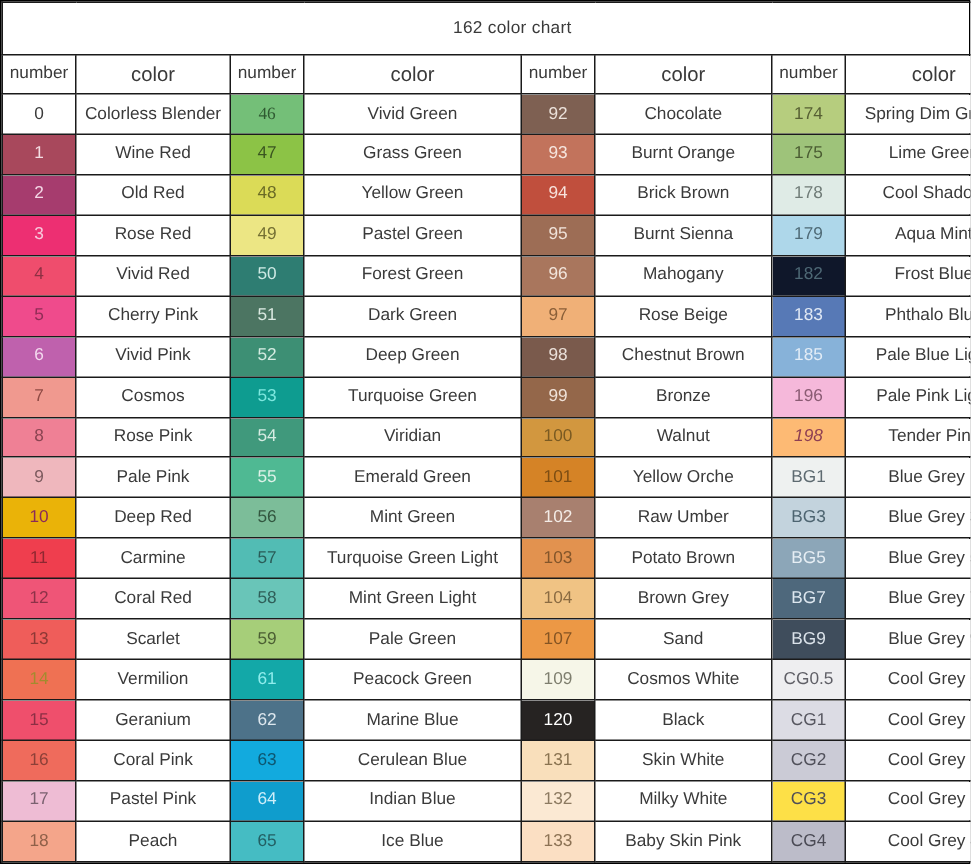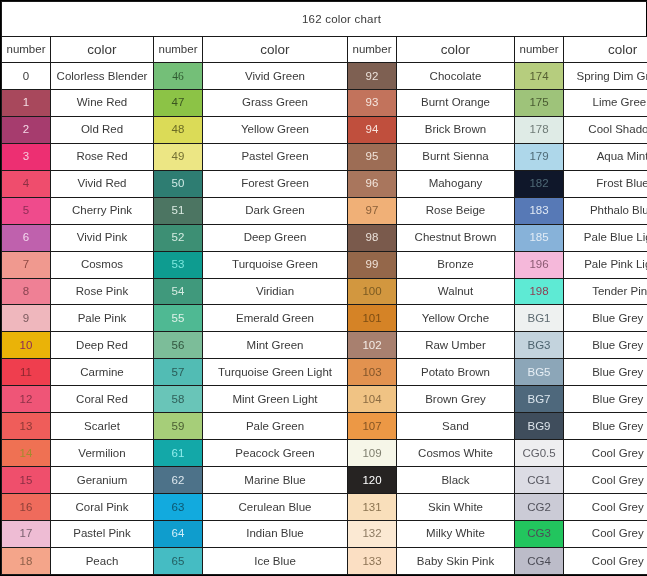--- a/index.html
+++ b/index.html
@@ -180,21 +180,21 @@
           <td class="num" style="background: rgb(245, 184, 218); color: rgb(138, 91, 115);">196</td>
           <td class="name">Pale Pink Light</td>
         </tr>
         <tr>
           <td class="num" style="background: rgb(239, 128, 149); color: rgb(139, 68, 82);">8</td>
           <td class="name">Rose Pink</td>
           <td class="num" style="background: rgb(64, 153, 124); color: rgb(215, 236, 227);">54</td>
           <td class="name">Viridian</td>
           <td class="num" style="background: rgb(210, 151, 63); color: rgb(122, 90, 34);">100</td>
           <td class="name">Walnut</td>
-          <td class="num" style="background: #5eead4; color: rgb(141, 62, 83);">198</td>
+          <td class="num" style="background: #fdba74; color: rgb(141, 62, 83); font-style: italic;">198</td>
           <td class="name">Tender Pink</td>
         </tr>
         <tr>
           <td class="num" style="background: rgb(239, 183, 189); color: rgb(124, 90, 94);">9</td>
           <td class="name">Pale Pink</td>
           <td class="num" style="background: rgb(79, 185, 147); color: rgb(223, 242, 233);">55</td>
           <td class="name">Emerald Green</td>
           <td class="num" style="background: rgb(213, 131, 38); color: rgb(124, 77, 19);">101</td>
           <td class="name">Yellow Orche</td>
           <td class="num" style="background: rgb(238, 241, 240); color: rgb(93, 106, 112);">BG1</td>
@@ -270,21 +270,21 @@
           <td class="num" style="background: rgb(203, 203, 214); color: rgb(80, 80, 90);">CG2</td>
           <td class="name">Cool Grey 2</td>
         </tr>
         <tr>
           <td class="num" style="background: rgb(238, 188, 212); color: rgb(123, 97, 112);">17</td>
           <td class="name">Pastel Pink</td>
           <td class="num" style="background: rgb(15, 157, 205); color: rgb(207, 238, 249);">64</td>
           <td class="name">Indian Blue</td>
           <td class="num" style="background: rgb(251, 233, 211); color: rgb(140, 122, 97);">132</td>
           <td class="name">Milky White</td>
-          <td class="num" style="background: #22c55e; color: rgb(77, 77, 87);">CG3</td>
+          <td class="num" style="background: #fde047; color: rgb(77, 77, 87);">CG3</td>
           <td class="name">Cool Grey 3</td>
         </tr>
         <tr>
           <td class="num" style="background: rgb(244, 165, 138); color: rgb(143, 96, 73);">18</td>
           <td class="name">Peach</td>
           <td class="num" style="background: rgb(69, 188, 195); color: rgb(35, 95, 99);">65</td>
           <td class="name">Ice Blue</td>
           <td class="num" style="background: rgb(251, 223, 195); color: rgb(140, 114, 84);">133</td>
           <td class="name">Baby Skin Pink</td>
           <td class="num" style="background: rgb(188, 188, 201); color: rgb(74, 74, 84);">CG4</td>

